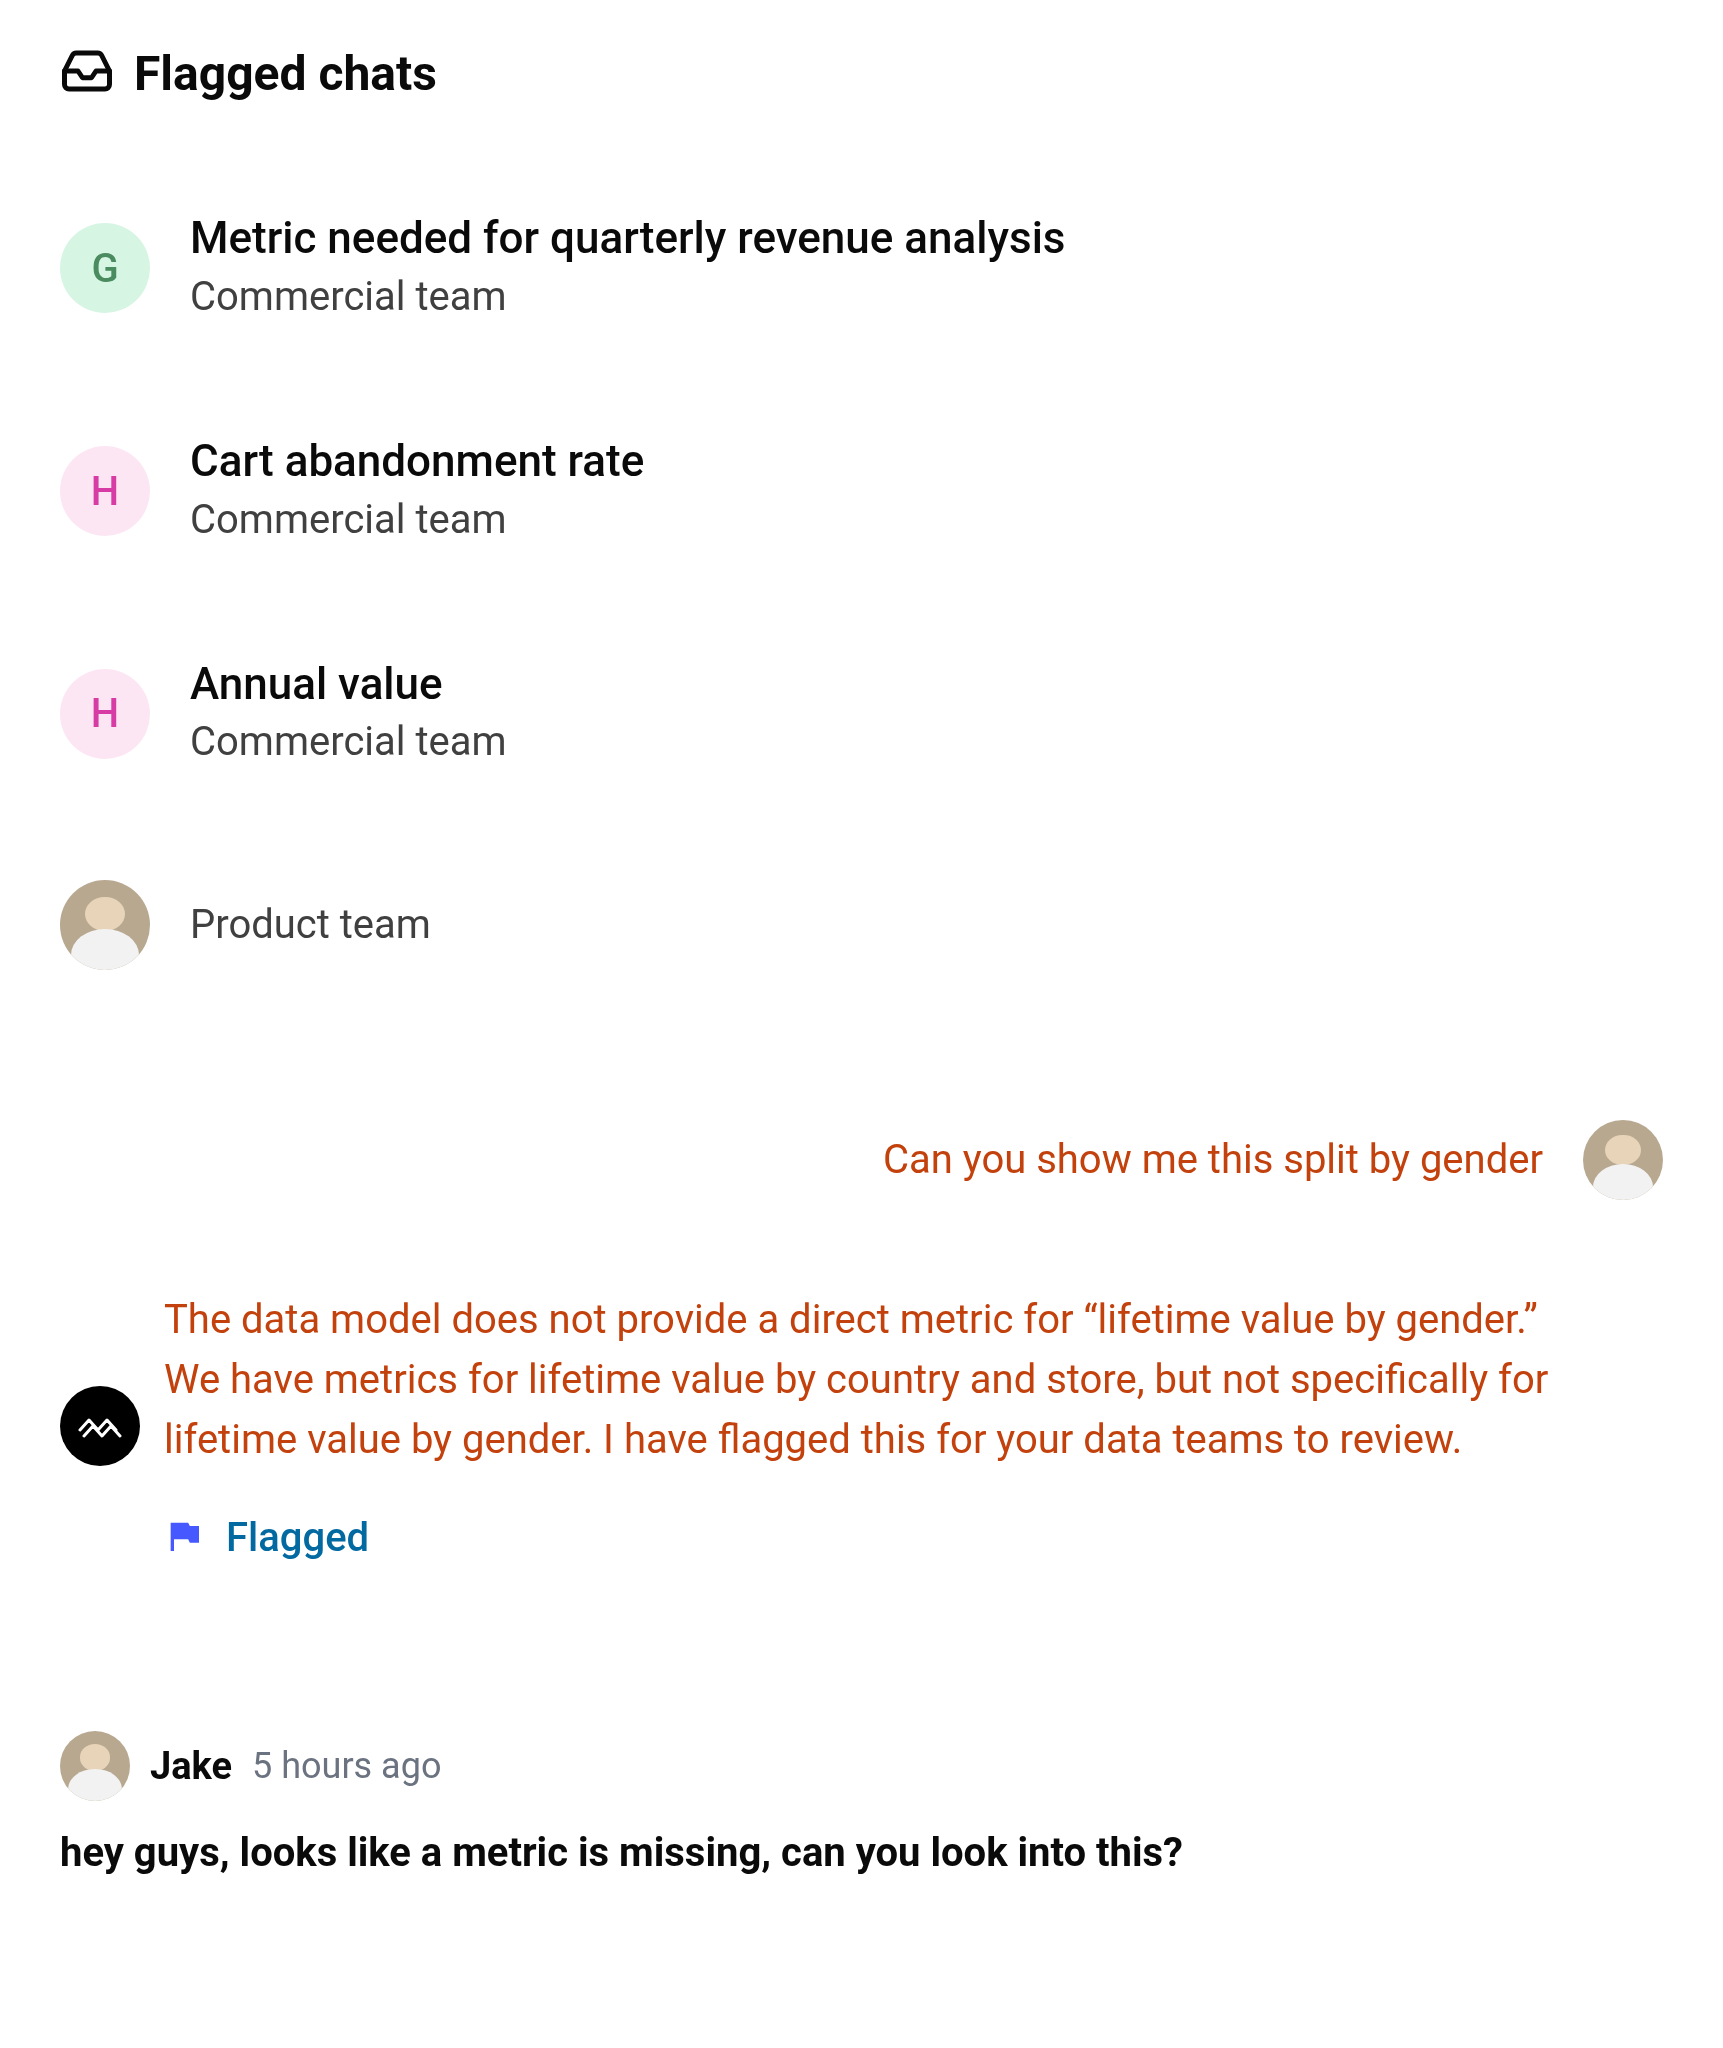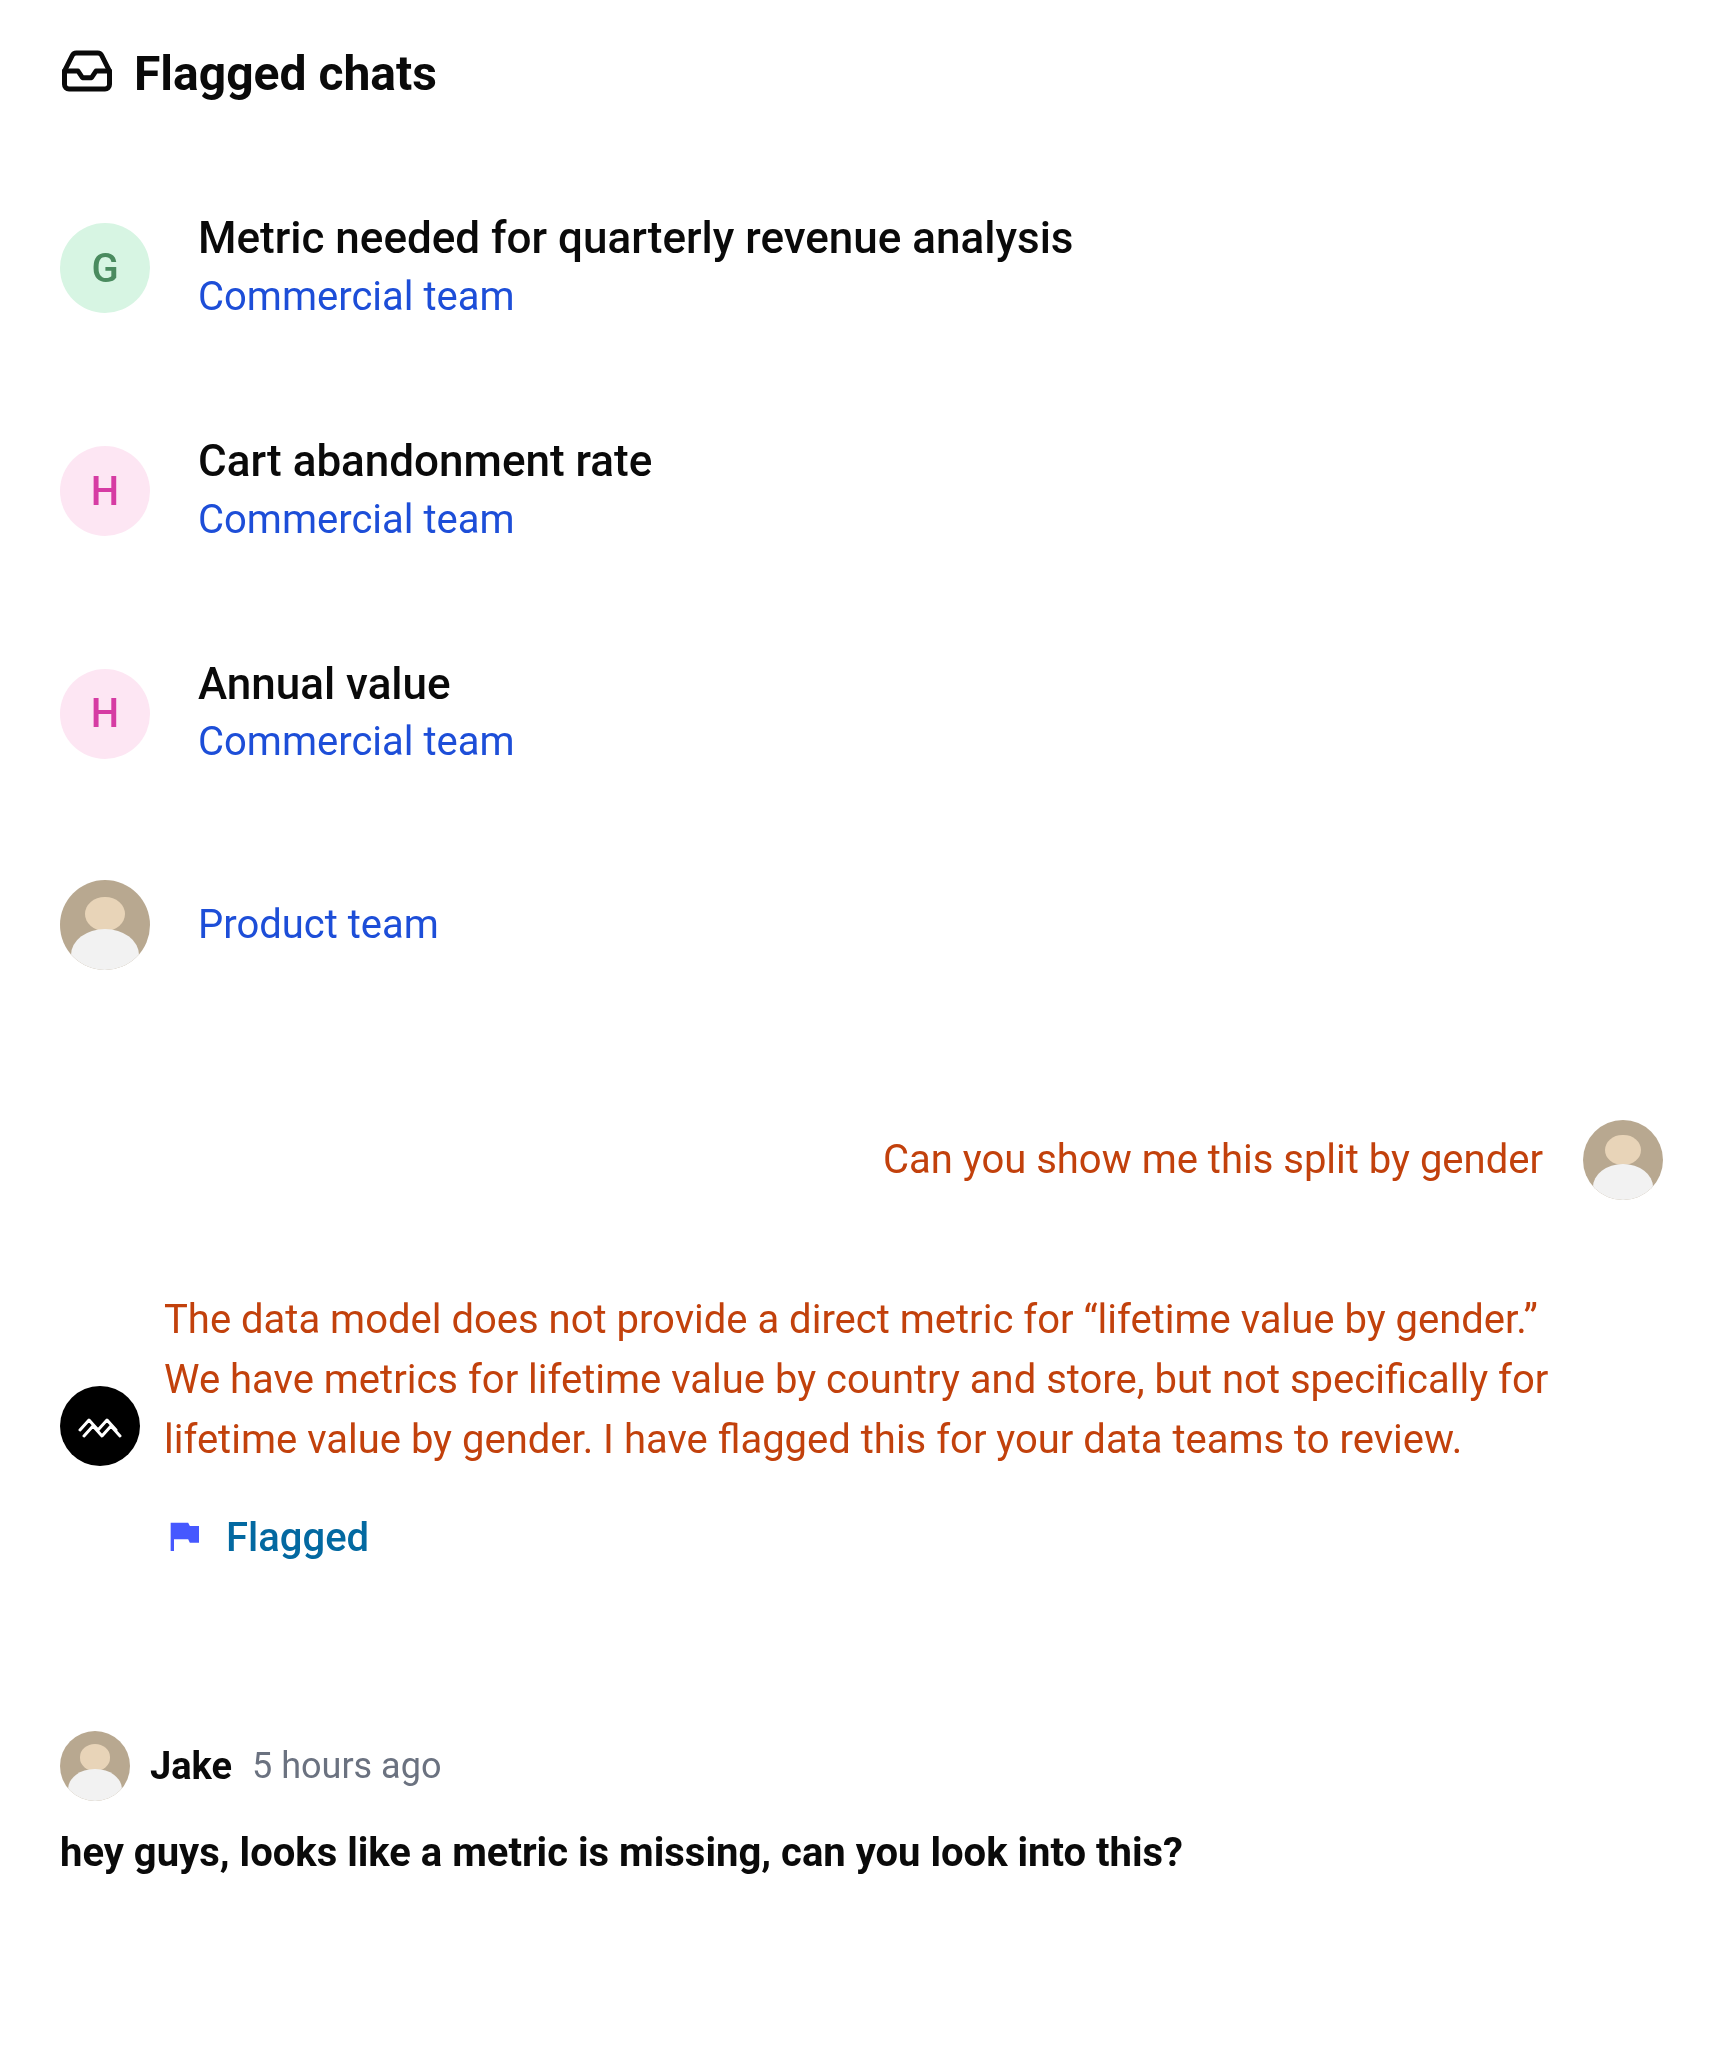--- a/index.html
+++ b/index.html
@@ -103,32 +103,31 @@
       justify-content: center;
     }
     .avatar-black svg {
       width: 44px;
       height: 28px;
     }
     .chat-text {
       display: flex;
       flex-direction: column;
       gap: 4px;
-      margin-left: 8px;
     }
     .chat-title {
       font-size: 44px;
       font-weight: 500;
       color: #0a0a0a;
       line-height: 1.2;
     }
     .chat-subtitle {
       font-size: 40px;
       font-weight: 400;
-      color: #1d4ed8;
+      color: #404040;
       line-height: 1.4;
     }
     .conversation {
       display: flex;
       flex-direction: column;
       gap: 90px;
     }
     .msg-row {
       display: flex;
       align-items: flex-start;

